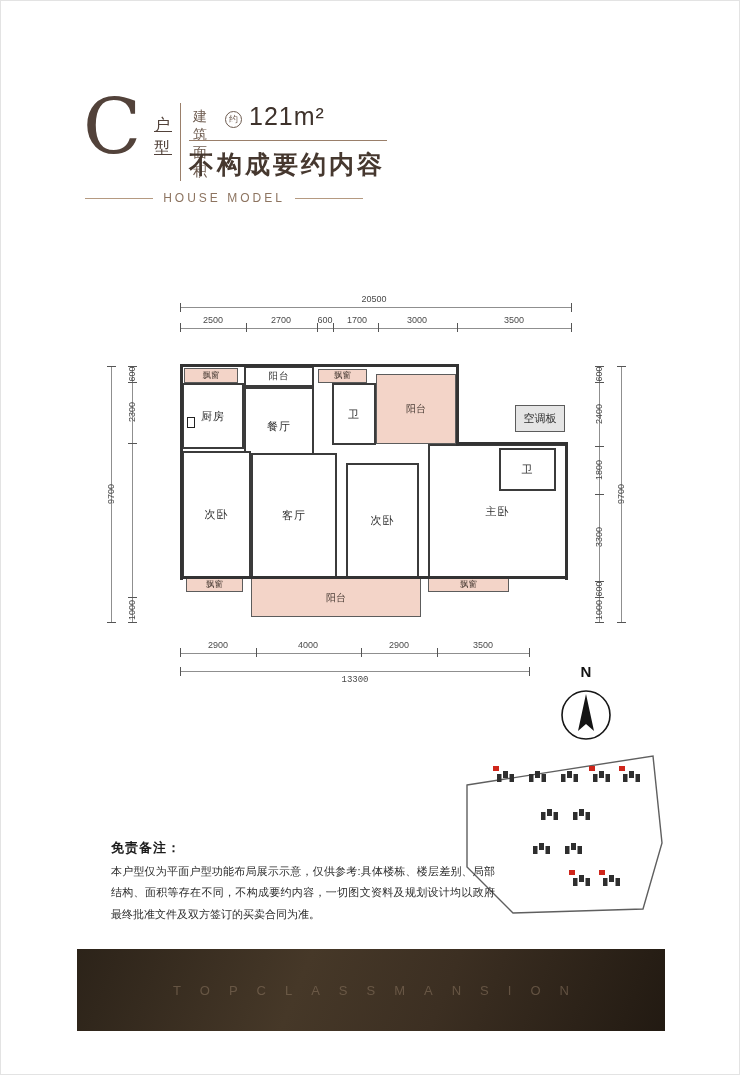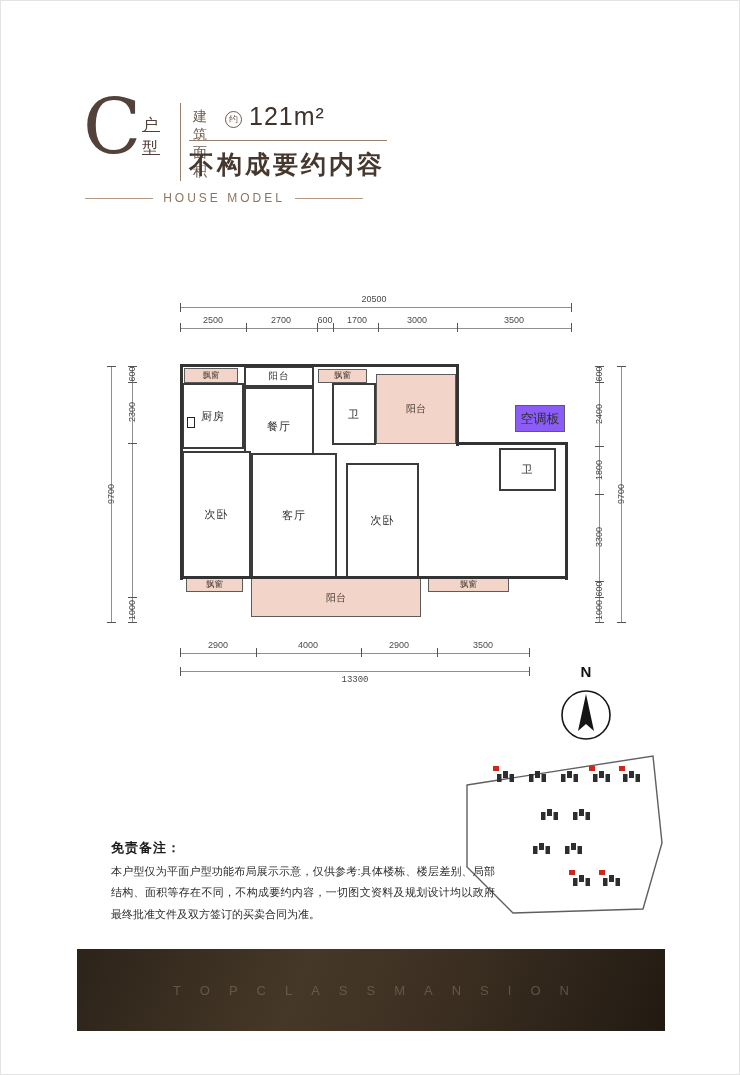--- a/index.html
+++ b/index.html
@@ -14,21 +14,21 @@
   .approx{width:15px;height:15px;border:1px solid #6d5b4f;border-radius:50%;font-size:9px;line-height:15px;text-align:center;color:#6d5b4f;}
   .area-value{font-size:25px;color:#3e322b;font-weight:500;letter-spacing:1px;}
   .hr-accent{height:1px;background:#9a7f6a;}
   .layout-title{font-size:25px;font-weight:700;letter-spacing:3px;color:#46382f;}
   .flank{display:flex;align-items:center;gap:10px;color:#8d7460;font-size:12px;letter-spacing:3px;}
   .flank::before,.flank::after{content:"";height:1px;background:#b59a81;flex:1;}
   
   .room{position:absolute;border:2px solid #3b3b3b;background:#fff;display:flex;align-items:center;justify-content:center;
         font-size:11px;color:#2f2f2f;letter-spacing:1px;box-sizing:border-box;}
   .fill-pink{background:#f3d4c8;border-width:1.5px;border-color:#5c5c5c;font-size:8.5px;letter-spacing:0;color:#4f413a;}
-  .fill-yellow{background:#8b5cf6;border-width:1.5px;border-color:#5c5c5c;font-size:13px;letter-spacing:0;}
+  .fill-yellow{background:#e5e5e5;border-width:1.5px;border-color:#5c5c5c;font-size:11px;letter-spacing:0;}
   .wall{position:absolute;background:#333;}
   .hline{position:absolute;height:1px;background:#8f8f8f;}
   .vline{position:absolute;width:1px;background:#8f8f8f;}
   .vtick{position:absolute;width:1px;height:9px;background:#555;}
   .htick{position:absolute;height:1px;width:9px;background:#555;}
   .dimh{position:absolute;font-size:9px;color:#4a4a4a;transform:translateX(-50%);white-space:nowrap;}
   .dimv{position:absolute;font-size:9px;color:#4a4a4a;transform:translate(-50%,-50%) rotate(-90deg);white-space:nowrap;}
   
   .disc-title{font-size:13px;font-weight:700;color:#1c1c1c;letter-spacing:1px;}
   .disc-body{font-size:11px;line-height:1.95;color:#2b2b2b;text-align:justify;}
@@ -36,21 +36,21 @@
   .banner{position:absolute;display:flex;align-items:center;justify-content:center;
           background:linear-gradient(112deg,#2c2319 0%,#463828 38%,#3c2f22 62%,#221a12 100%);}
   .banner-text{font-size:13px;letter-spacing:19px;padding-left:19px;color:#8a7560;opacity:.55;}
 </style>
 </head>
 <body>
 
 <div class="page">
 
   <div class="abs type-letter" style="left:82px;top:88px;">C</div>
-  <div class="abs type-vert" style="left:141px;top:112px;text-decoration:underline;">户型</div>
+  <div class="abs type-vert" style="left:153px;top:112px;text-decoration:underline;">户型</div>
   <div class="abs vdiv" style="left:179px;top:102px;height:78px;"></div>
   <div class="abs area-label" style="left:192px;top:106px;">建筑面积</div>
   <div class="abs approx" style="left:224px;top:110px;">约</div>
   <div class="abs area-value" style="left:248px;top:101px;">121m²</div>
   <div class="abs hr-accent" style="left:188px;top:139px;width:198px;"></div>
   <div class="abs layout-title" style="left:188px;top:147px;">不构成要约内容</div>
   <div class="abs flank" style="left:84px;top:190px;width:278px;">
     <span>HOUSE MODEL</span>
   </div>
 
@@ -122,20 +122,21 @@
   <div class="dimh" style="left:354px;top:674px;font-family:Liberation Mono, monospace;">13300</div>
 
   <div class="room fill-pink" style="left:183px;top:367px;width:54px;height:15px;">飘窗</div>
   <div class="room" style="left:243px;top:365px;width:70px;height:21px;font-size:9.5px;">阳台</div>
   <div class="room" style="left:181px;top:382px;width:62px;height:66px;">厨房</div>
   <div class="room" style="left:243px;top:386px;width:70px;height:78px;">餐厅</div>
   <div class="room" style="left:331px;top:382px;width:44px;height:62px;">卫</div>
   <div class="room fill-pink" style="left:317px;top:368px;width:49px;height:14px;">飘窗</div>
   <div class="room fill-pink" style="left:375px;top:373px;width:80px;height:70px;font-size:10px;">阳台</div>
   <div class="room fill-yellow" style="left:514px;top:404px;width:50px;height:27px;">空调板</div>
+  <div class="room" style="left:427px;top:443px;width:139px;height:134px;">主卧</div>
   <div class="room" style="left:498px;top:447px;width:57px;height:43px;">卫</div>
   <div class="room" style="left:181px;top:450px;width:69px;height:127px;">次卧</div>
   <div class="room" style="left:250px;top:452px;width:86px;height:125px;">客厅</div>
   <div class="room" style="left:345px;top:462px;width:73px;height:115px;">次卧</div>
   <div class="room fill-pink" style="left:185px;top:577px;width:57px;height:14px;">飘窗</div>
   <div class="room fill-pink" style="left:250px;top:577px;width:170px;height:39px;font-size:10px;">阳台</div>
   <div class="room fill-pink" style="left:427px;top:577px;width:81px;height:14px;">飘窗</div>
   <div class="abs" style="left:186px;top:416px;width:8px;height:11px;border:1.5px solid #222;box-sizing:border-box;"></div>
 
   <div class="wall" style="left:179px;top:363px;width:279px;height:3px;"></div>

